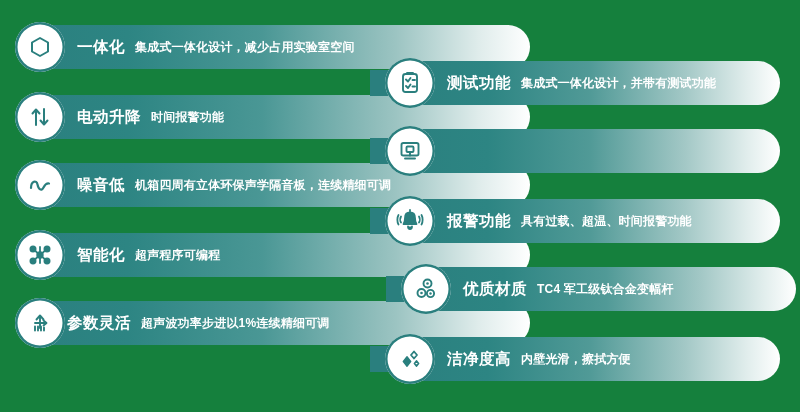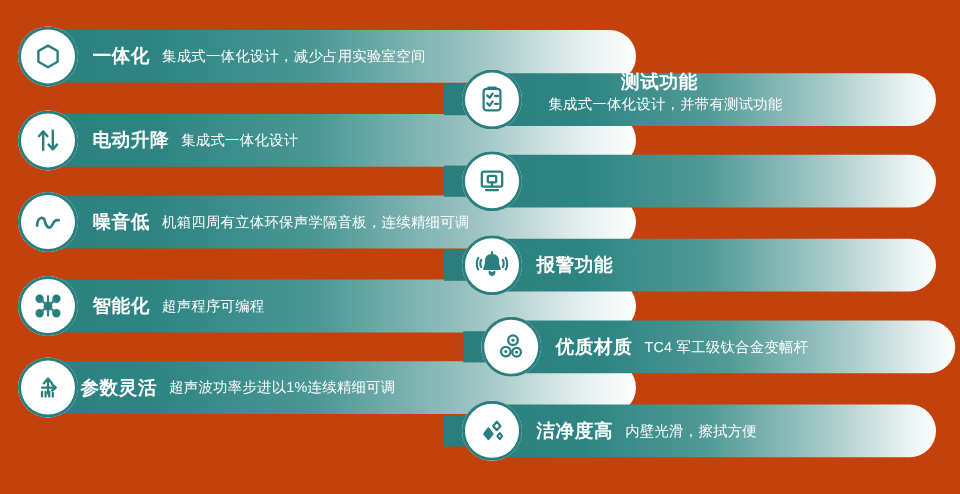--- a/index.html
+++ b/index.html
@@ -11,21 +11,21 @@
     width: 800px;
     height: 412px;
     background: #ffffff;
     font-family: "Liberation Sans", "DejaVu Sans", sans-serif;
     overflow: hidden;
   }
   .infographic {
     position: relative;
     width: 800px;
     height: 412px;
-    background: #c2410c;
+    background: #15803d;
   }
 
   
   .feature-row {
     position: absolute;
     height: 50px;
   }
 
   
   .bar {
@@ -91,21 +91,21 @@
   }
   .title {
     color: #ffffff;
     font-size: 15.5px;
     font-weight: bold;
     letter-spacing: 0.5px;
   }
   .desc {
     color: #ffffff;
     font-size: 12px;
-    font-weight: normal;
+    font-weight: bold;
     letter-spacing: 0.2px;
     margin-left: 10px;
   }
 </style>
 </head>
 <body>
 
 <div class="infographic">
 
   <div class="feature-row left" style="left:15px; top:22px; width:515px;">
@@ -126,21 +126,21 @@
     <div class="icon-circle" style="left:0;">
       <svg width="28" height="28" viewBox="0 0 28 28" fill="none" stroke="#2a7f7e" stroke-width="2" stroke-linecap="round" stroke-linejoin="round">
         <path d="M10 22 L10 7"></path>
         <path d="M6.5 10.5 L10 6.5 L13.5 10.5"></path>
         <path d="M18 6 L18 21"></path>
         <path d="M14.5 17.5 L18 21.5 L21.5 17.5"></path>
       </svg>
     </div>
     <div class="label" style="left:62px;">
       <span class="title">电动升降</span>
-      <span class="desc">集成式一体化设计</span>
+      <span class="desc">时间报警功能</span>
     </div>
   </div>
 
   <div class="feature-row left" style="left:15px; top:160px; width:515px;">
     <div class="bar" style="left:0; width:515px;"></div>
     <div class="icon-circle" style="left:0;">
       <svg width="28" height="28" viewBox="0 0 28 28" fill="none" stroke="#2a7f7e" stroke-width="2.2" stroke-linecap="round">
         <path d="M5 17 C5 10, 10.5 8.5, 11.5 13.5 C12.5 18.5, 15.5 20.5, 17.5 16.5 C19 13.5, 20 12, 23 12.5"></path>
       </svg>
     </div>
@@ -191,21 +191,21 @@
     <div class="icon-circle" style="left:15px;">
       <svg width="28" height="28" viewBox="0 0 28 28" fill="none" stroke="#2a7f7e" stroke-width="1.9" stroke-linecap="round" stroke-linejoin="round">
         <rect x="7" y="5" width="14" height="18" rx="2.5"></rect>
         <path d="M11 4 L17 4"></path>
         <path d="M10 10.5 L12 12.5 L14.5 9"></path>
         <path d="M16.5 11 L19 11"></path>
         <path d="M10 17 L12 19 L14.5 15.5"></path>
         <path d="M16.5 17.5 L19 17.5"></path>
       </svg>
     </div>
-    <div class="label" style="left:77px;flex-direction:column;">
+    <div class="label" style="left:77px;">
       <span class="title">测试功能</span>
       <span class="desc">集成式一体化设计，并带有测试功能</span>
     </div>
   </div>
 
   <div class="feature-row right" style="left:370px; top:126px; width:410px;">
     <div class="tab"></div>
     <div class="bar" style="left:15px; width:395px;"></div>
     <div class="icon-circle" style="left:15px;">
       <svg width="28" height="28" viewBox="0 0 28 28" fill="none" stroke="#2a7f7e" stroke-width="1.9" stroke-linecap="round" stroke-linejoin="round">
@@ -226,20 +226,21 @@
         <path d="M13 20.5 C13 22 13.9 23 15 23 C16.1 23 17 22 17 20.5" fill="#2a7f7e"></path>
         <path d="M15 5.5 L15 4"></path>
         <path d="M6 10.5 C5 12 5 15 6 16.5"></path>
         <path d="M3.5 9 C2 11.5 2 16 3.5 18.5"></path>
         <path d="M24 10.5 C25 12 25 15 24 16.5"></path>
         <path d="M26.5 9 C28 11.5 28 16 26.5 18.5"></path>
       </svg>
     </div>
     <div class="label" style="left:77px;">
       <span class="title">报警功能</span>
+      <span class="desc">具有过载、超温、时间报警功能</span>
     </div>
   </div>
 
   <div class="feature-row right" style="left:370px; top:264px; width:410px;margin-left:16px;">
     <div class="tab"></div>
     <div class="bar" style="left:15px; width:395px;"></div>
     <div class="icon-circle" style="left:15px;">
       <svg width="28" height="28" viewBox="0 0 28 28" fill="none" stroke="#2a7f7e" stroke-width="1.9">
         <circle cx="15.5" cy="8.5" r="4"></circle>
         <circle cx="9.5" cy="18" r="4"></circle>

